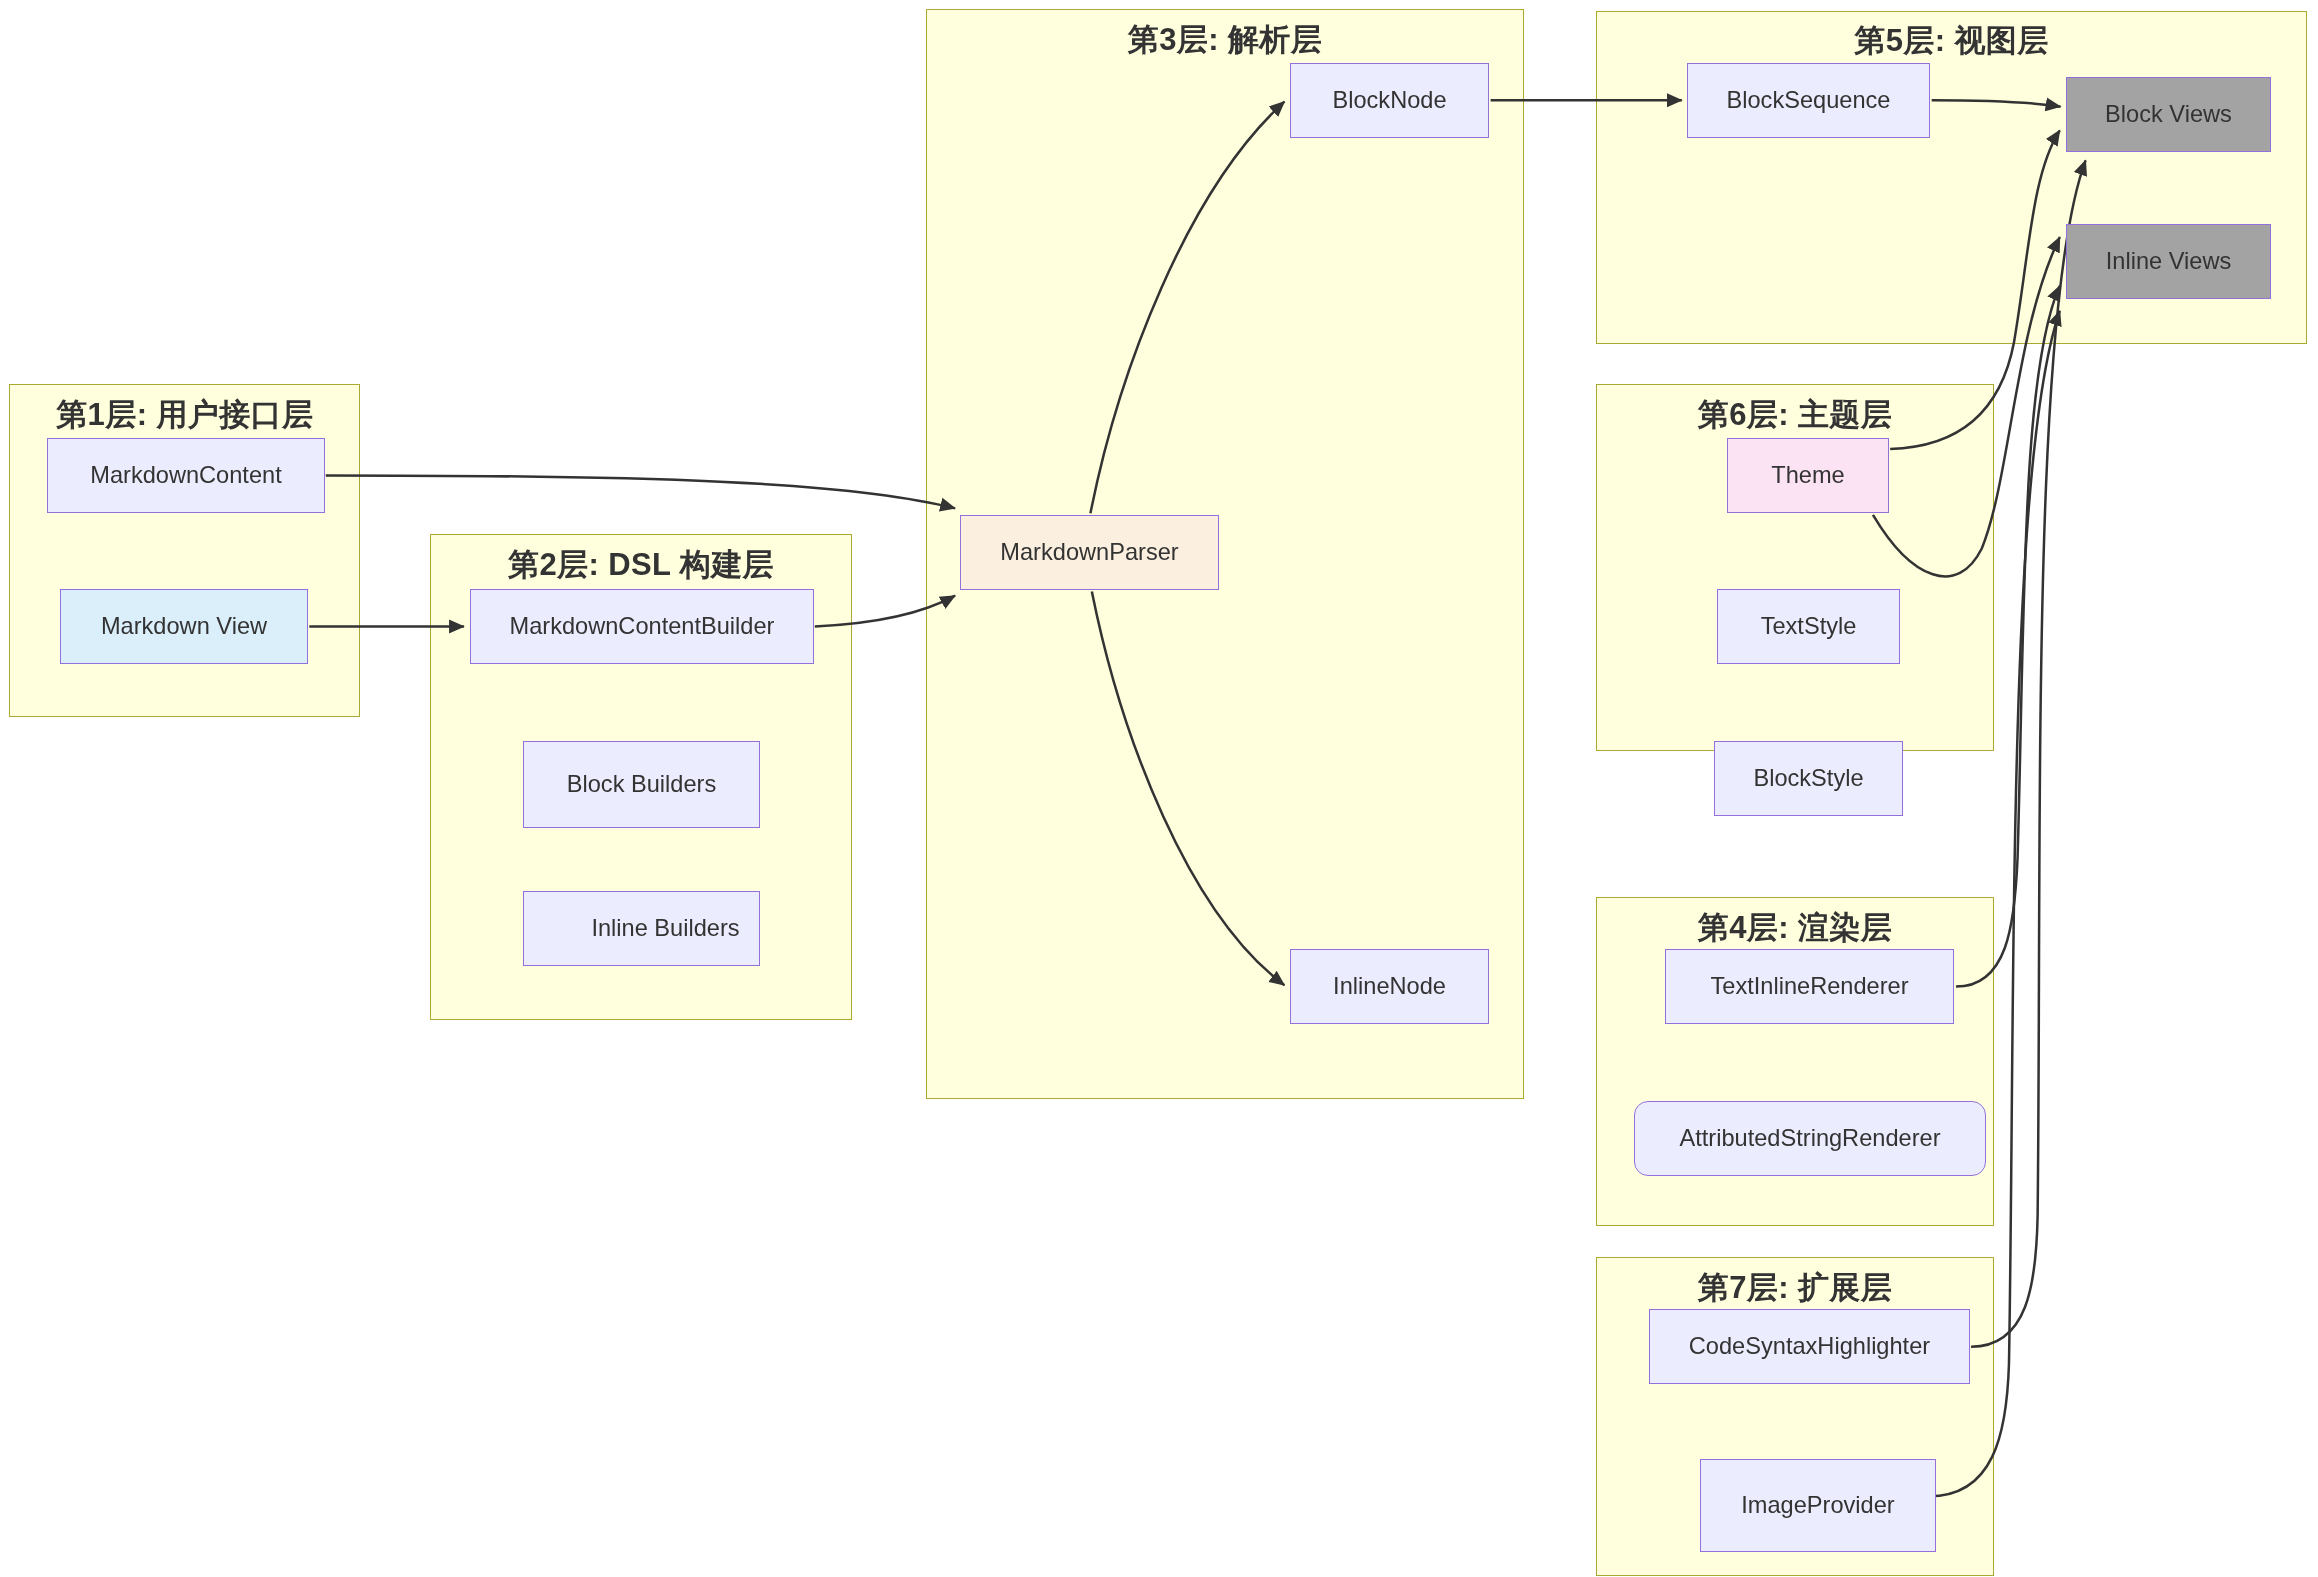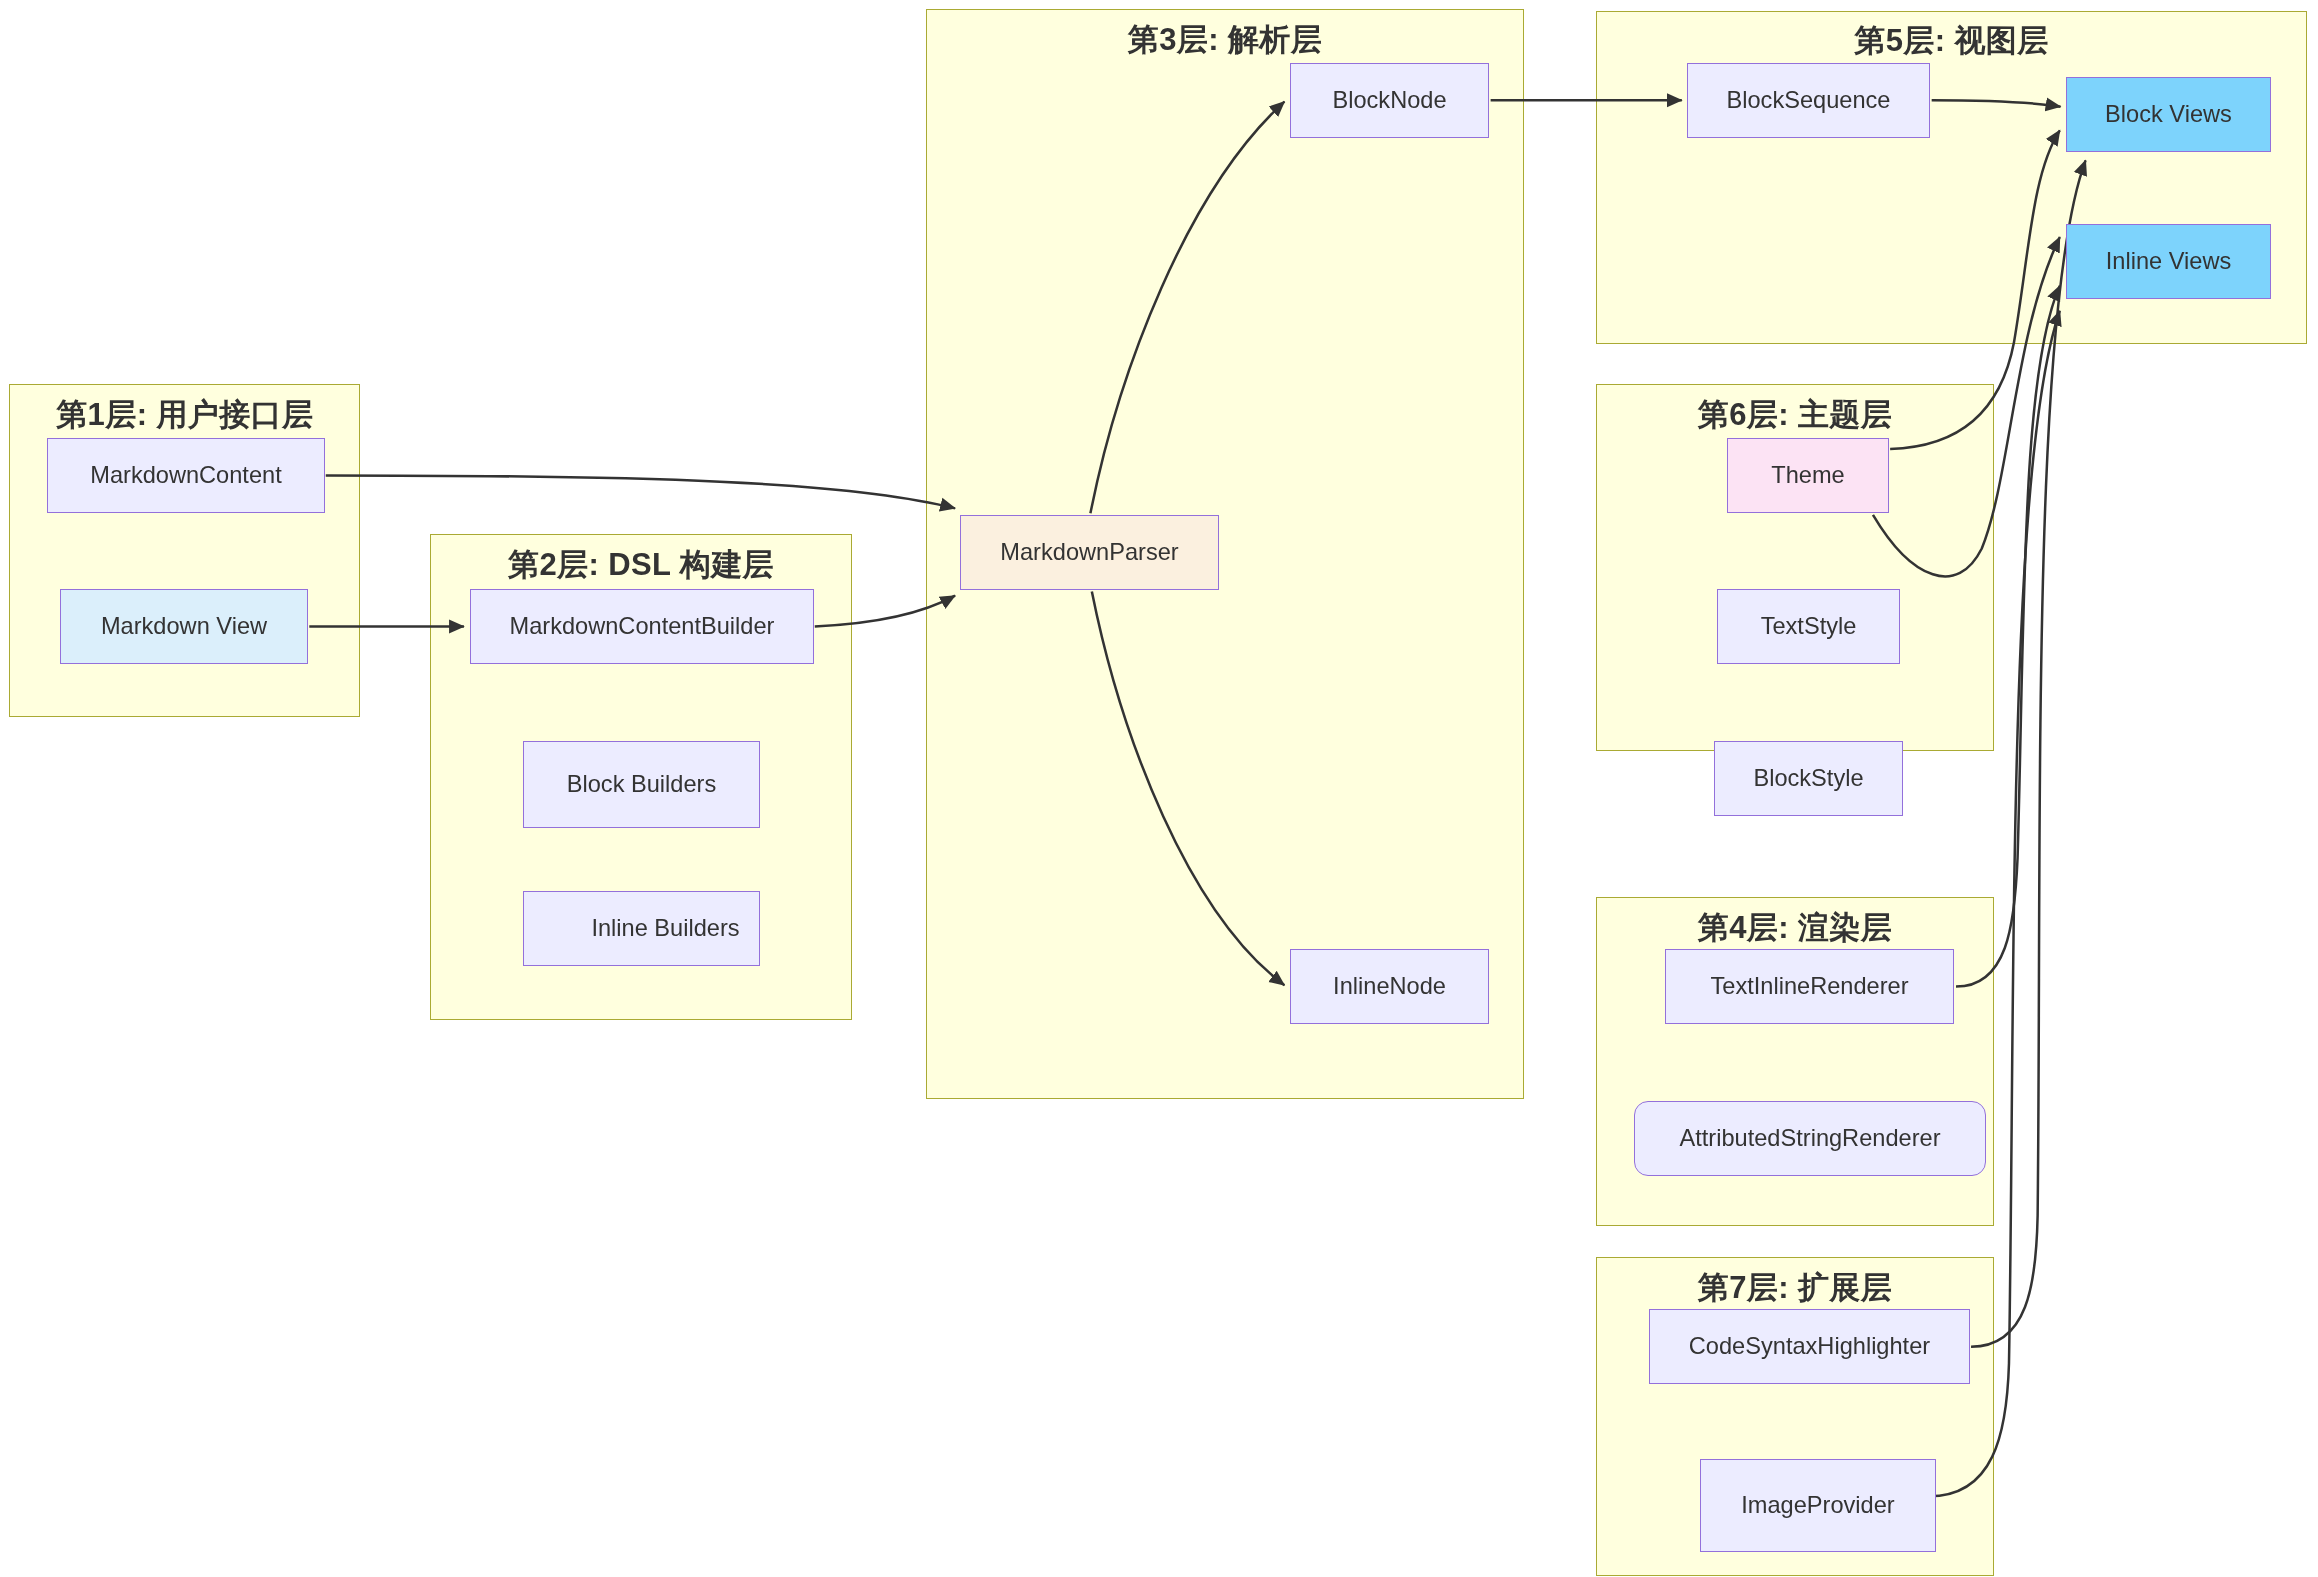--- a/index.html
+++ b/index.html
@@ -17,21 +17,21 @@
   .edges{ position:absolute; left:0; top:0; z-index:2; pointer-events:none; }
   .node{
     position:absolute; z-index:3; box-sizing:border-box;
     background:#ececff; border:1.4px solid #9370db;
     display:flex; align-items:center; justify-content:center;
     font-size:23.6px; color:#333333; text-align:center; white-space:nowrap;
   }
   .fill-blue { background:#dbeffb; }
   .fill-peach{ background:#fbf0df; }
   .fill-pink { background:#fce3f4; }
-  .fill-mint { background:#7dd3fc; }
+  .fill-mint { background:#a3a3a3; }
 </style>
 </head>
 <body>
 
 <div class="canvas">
 
   <div class="layer" style="left:9.3px;top:384px;width:351px;height:333px;">
     <div class="layer-title">第1层: 用户接口层</div>
   </div>
   <div class="layer" style="left:430px;top:534px;width:422px;height:486px;">

